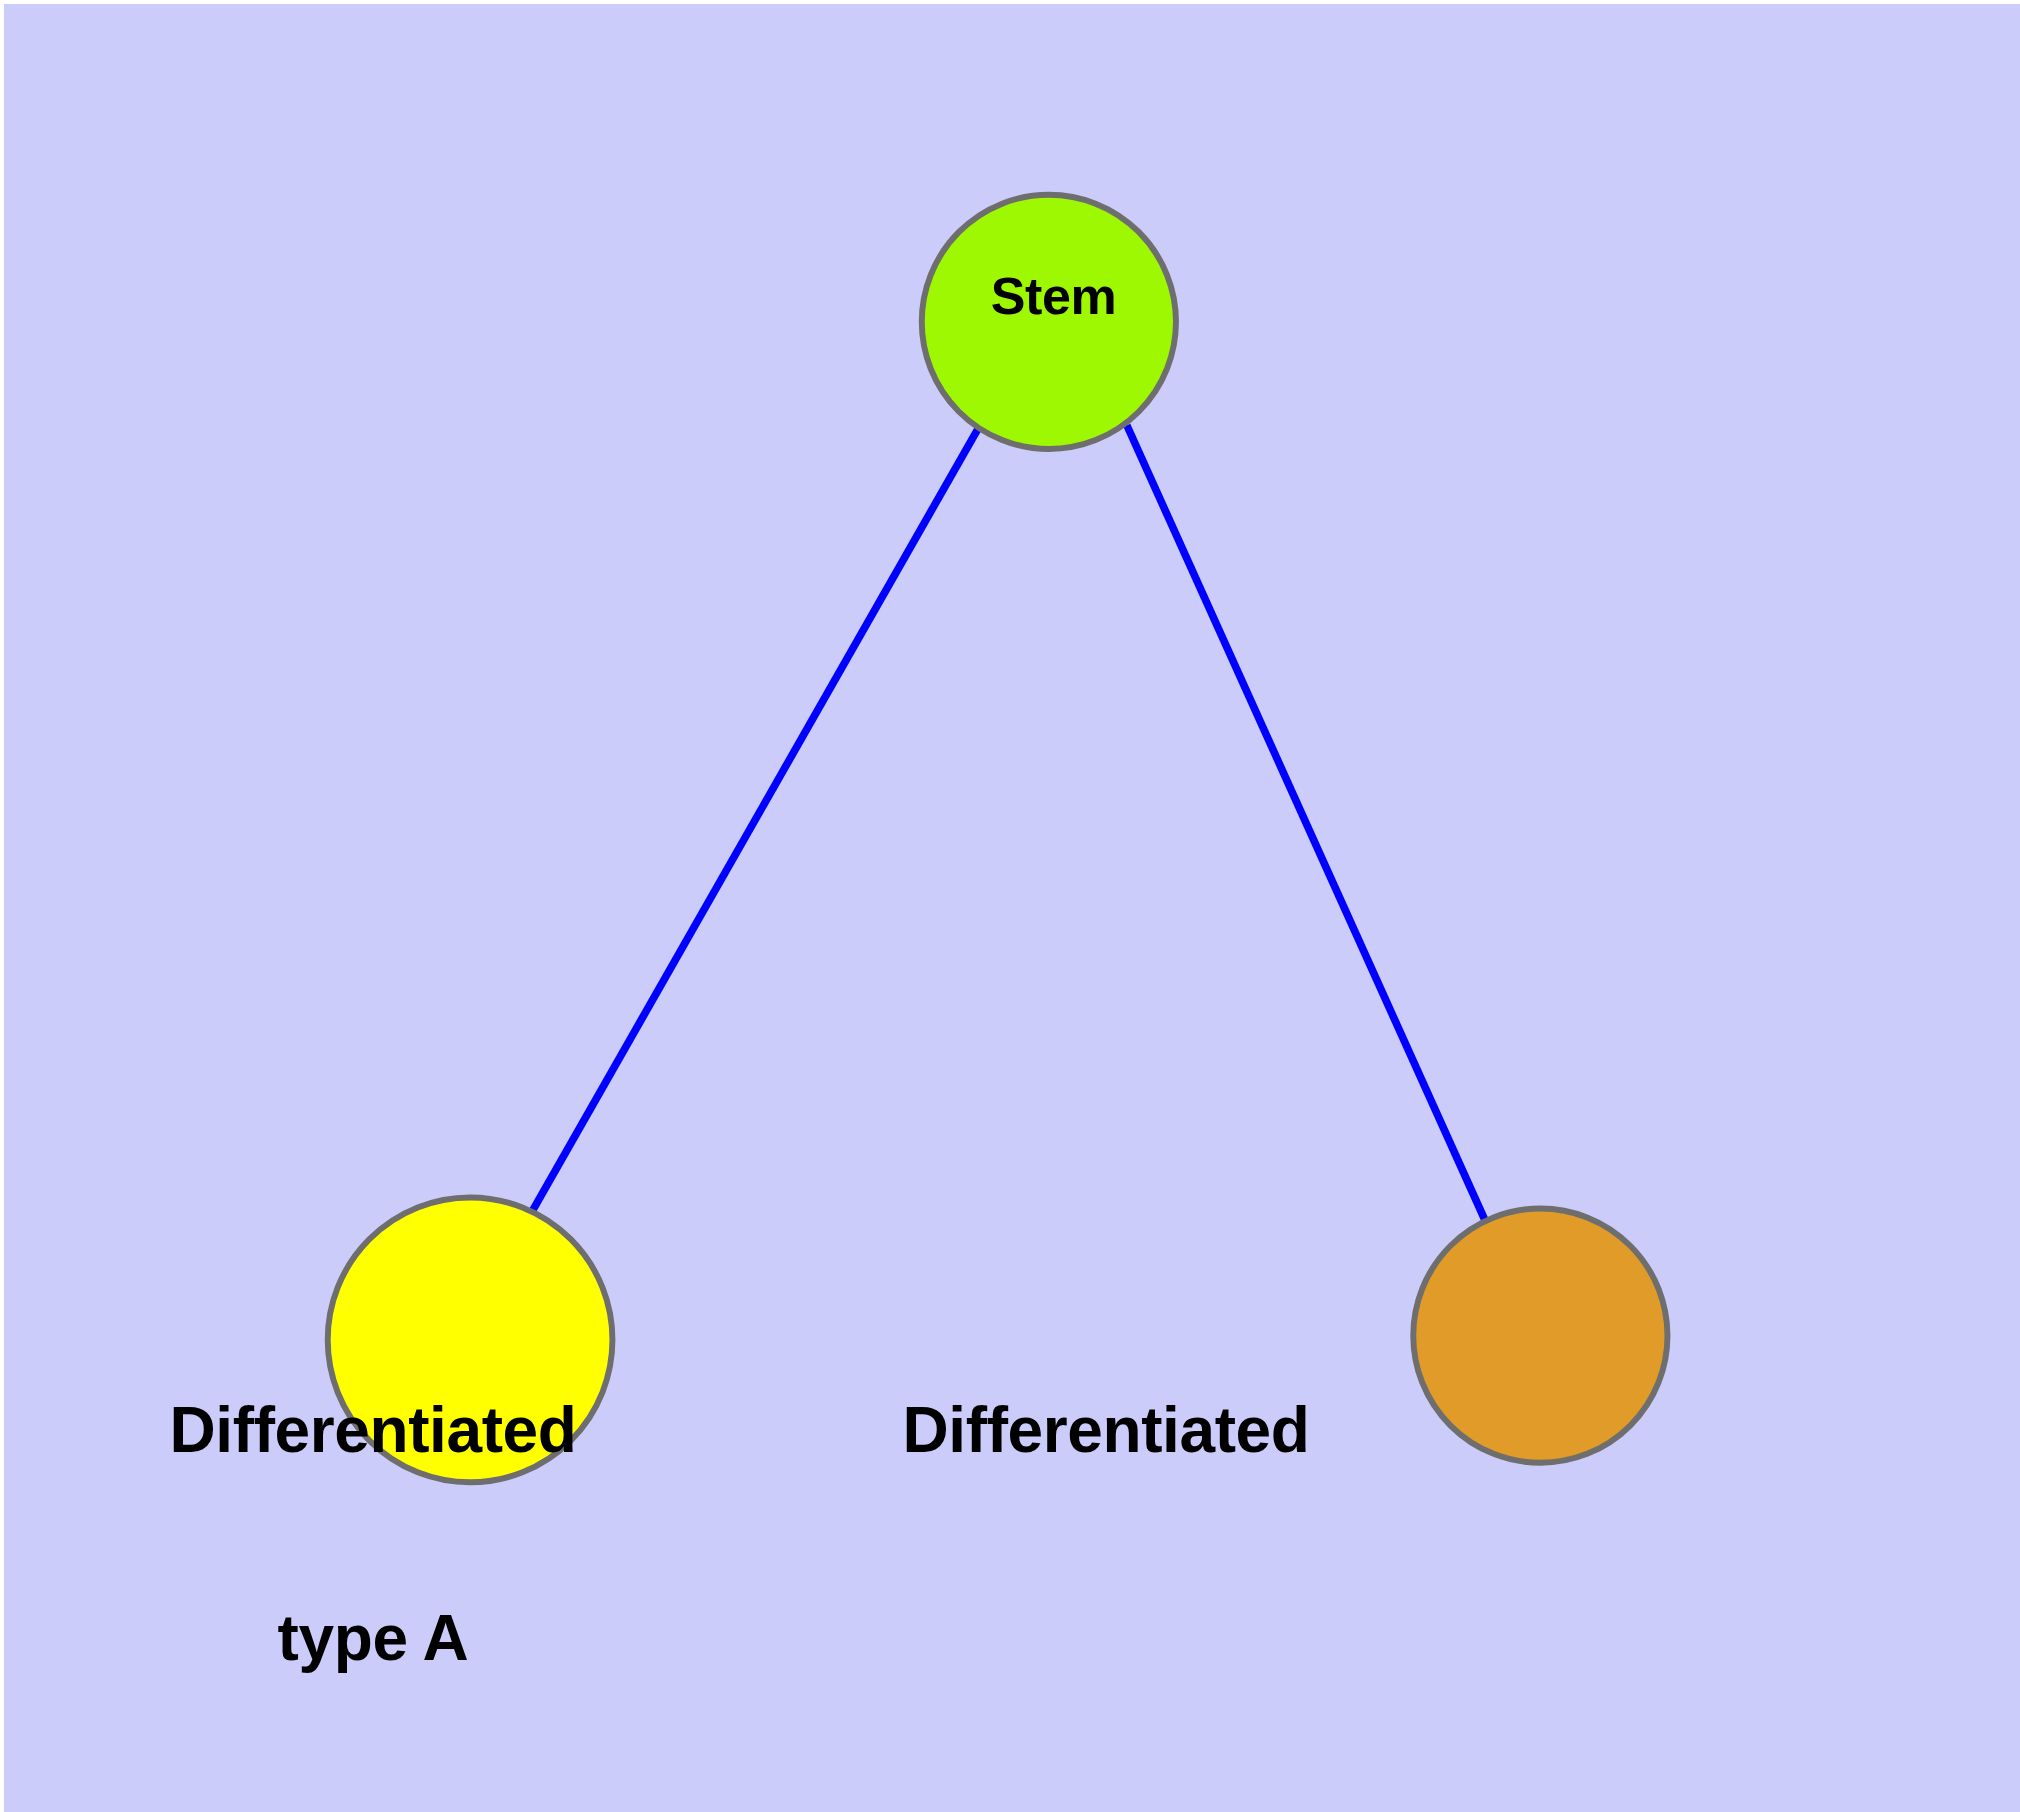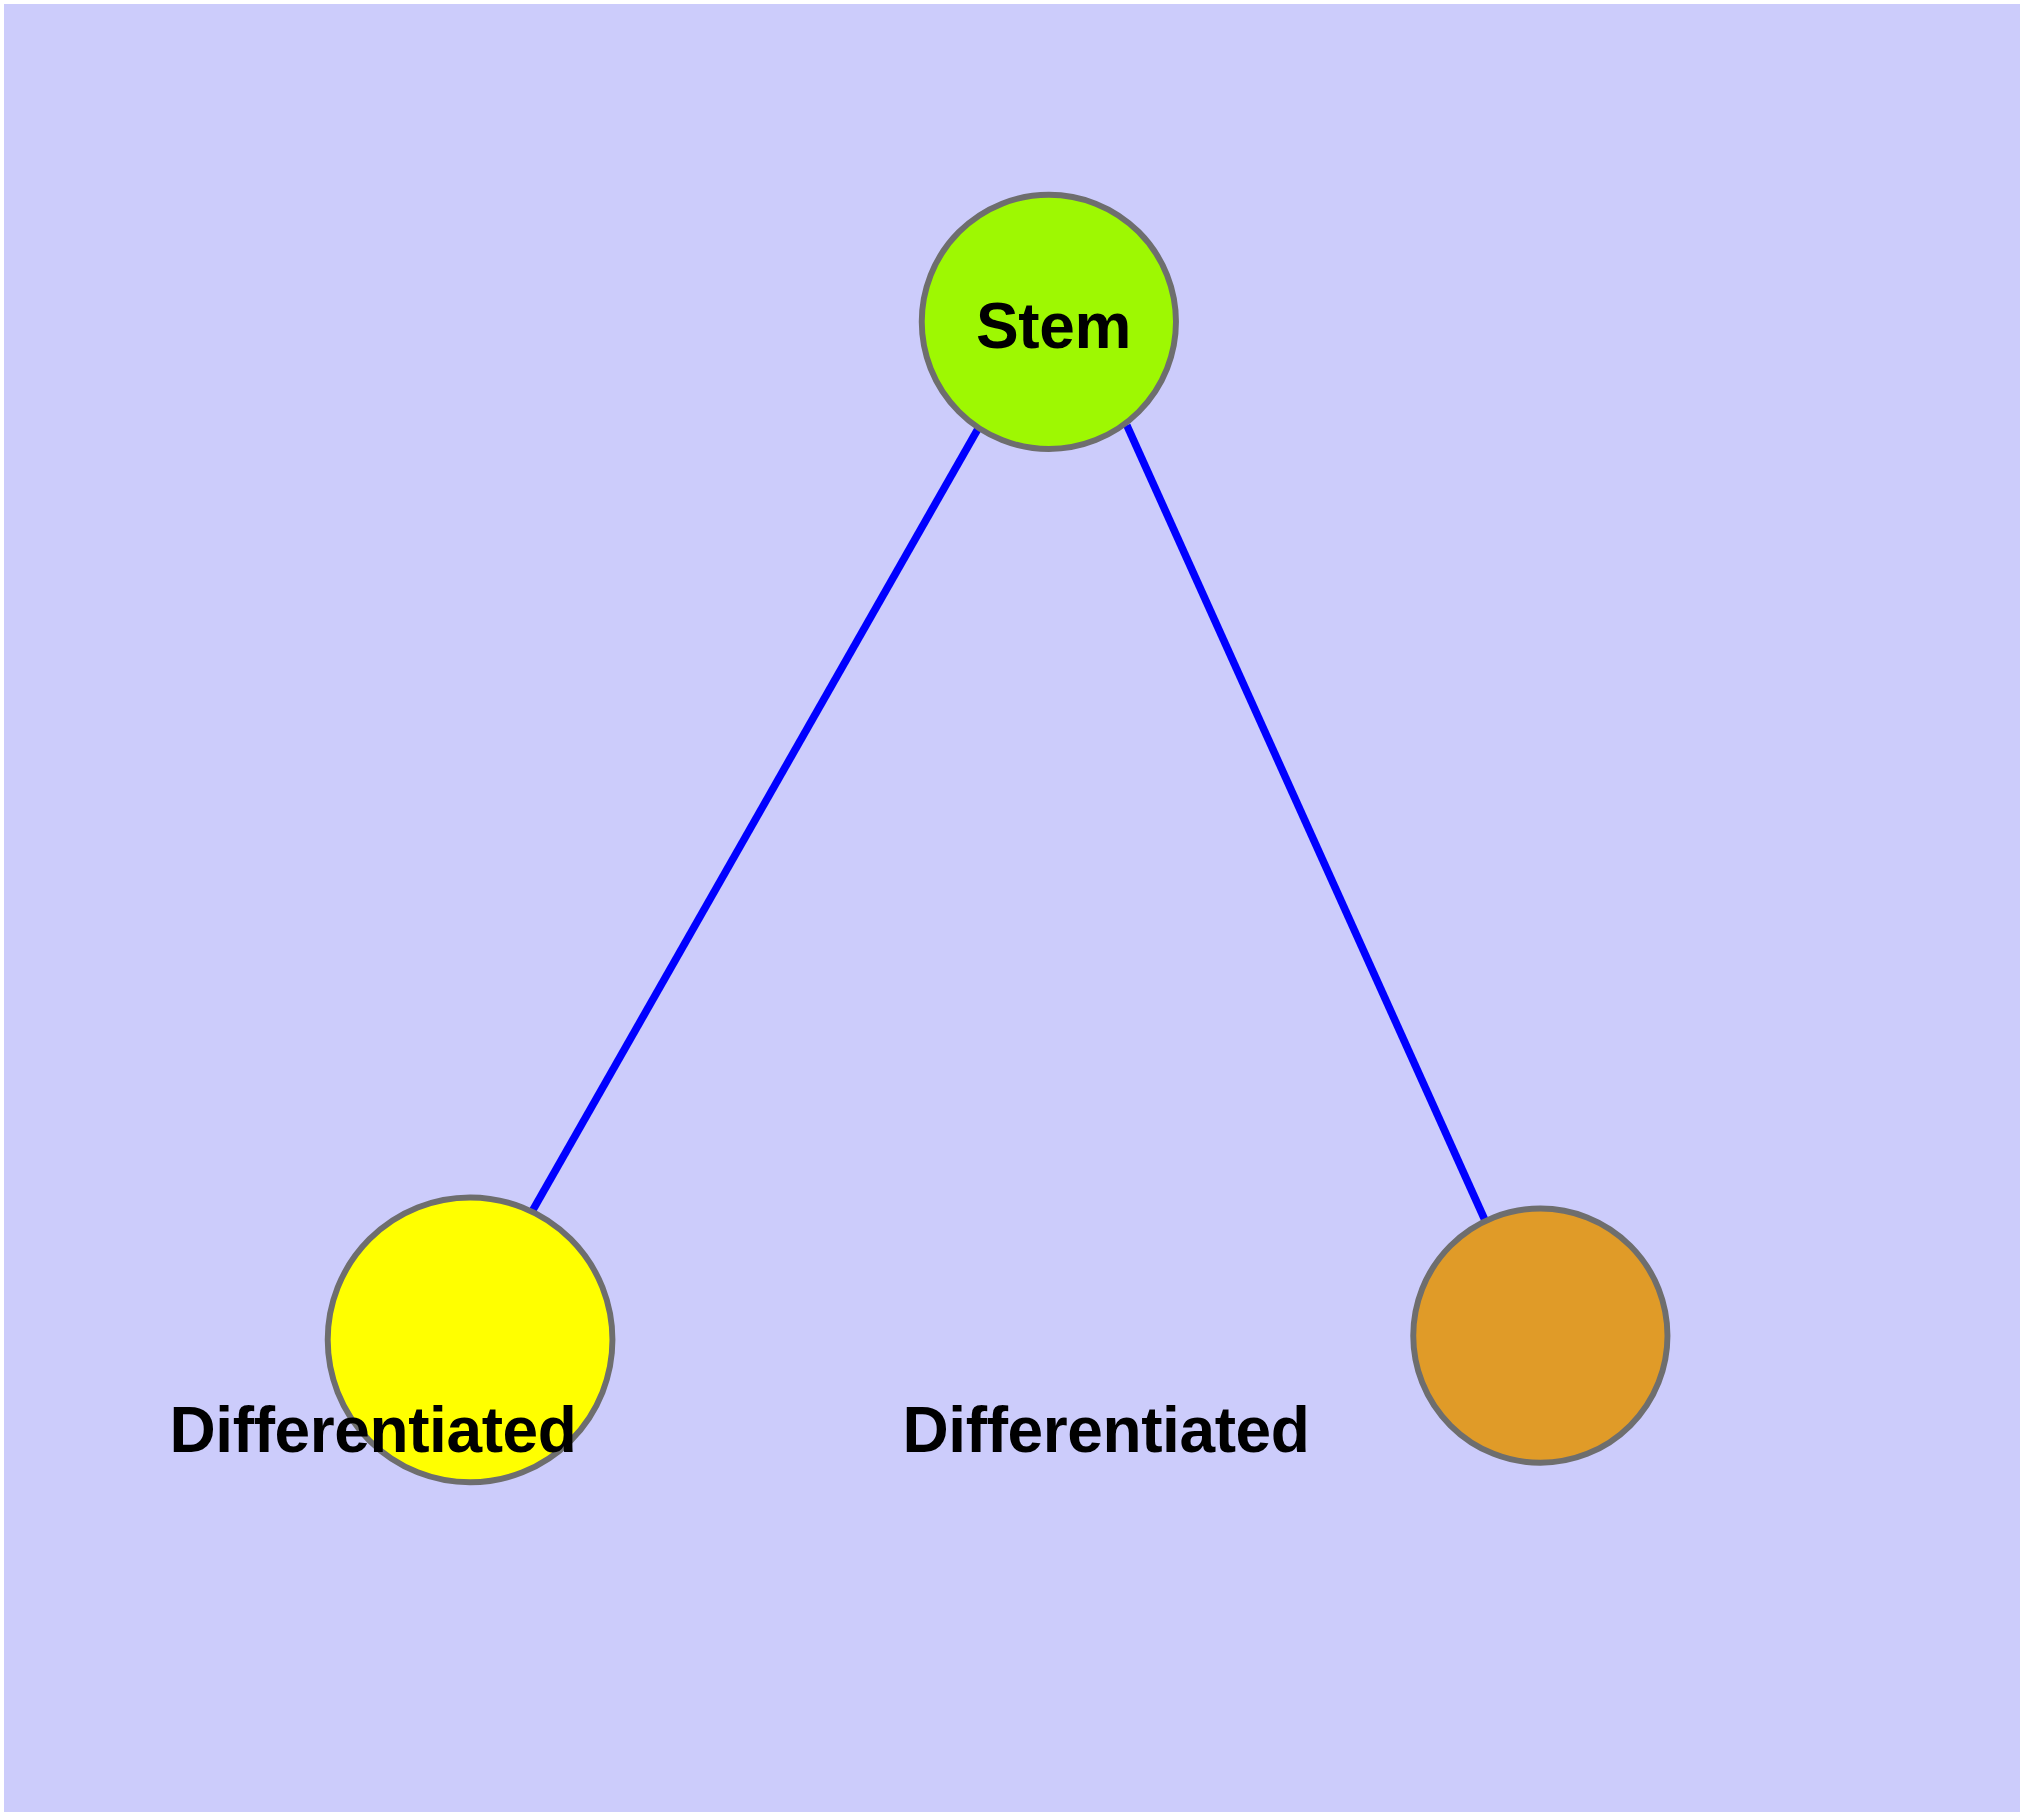--- a/index.html
+++ b/index.html
@@ -37,23 +37,23 @@
     color: #000000;
     font-weight: bold;
     font-family: "Liberation Sans", sans-serif;
     text-align: center;
     line-height: 1.08;
     white-space: pre;
     pointer-events: none;
     letter-spacing: -0.4px;
   }
   #label-stem {
-    font-size: 64px;
+    font-size: 52px;
     left: 897px;
-    top: 288px;
+    top: 264px;
     width: 305px;
   }
   #label-diff-a {
     font-size: 64px;
     left: 123px;
     top: 1254px;
     width: 492px;
   }
   #label-diff-b {
     font-size: 64px;
@@ -78,20 +78,21 @@
       <circle cx="1233" cy="375" r="150" fill="#9ef802" stroke="#6e6e6e" stroke-width="7"></circle>
       <circle cx="550" cy="1576" r="168" fill="#ffff00" stroke="#6e6e6e" stroke-width="7"></circle>
       <circle cx="1813" cy="1571" r="150" fill="#e09b28" stroke="#6e6e6e" stroke-width="7"></circle>
     </g>
   </svg>
 
   <div class="node-label" id="label-stem">Stem</div>
 
   <div class="node-label" id="label-diff-a">
     <div>Differentiated</div>
+    <div>type A</div>
   </div>
 
   <div class="node-label" id="label-diff-b">
     <div>Differentiated</div>
   </div>
 
 </div>
 
 
 </body></html>

